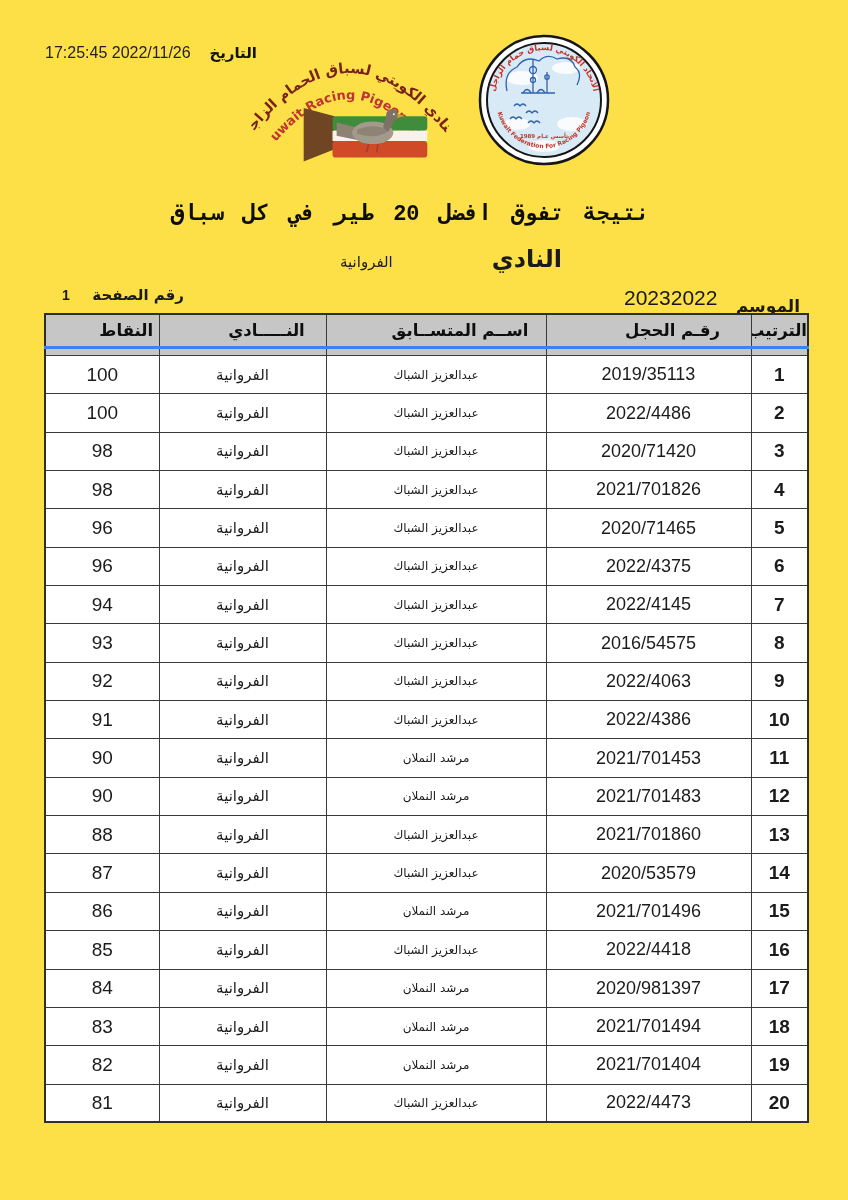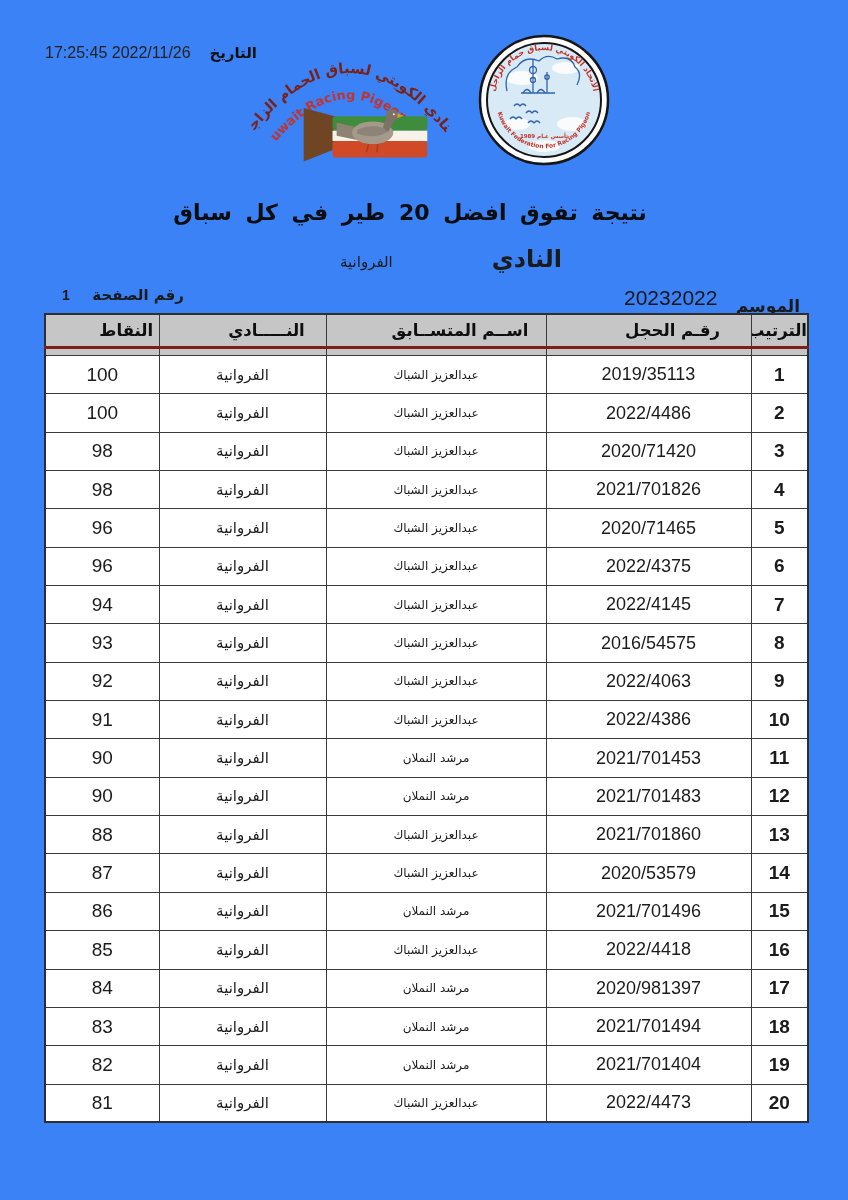--- a/index.html
+++ b/index.html
@@ -1,53 +1,53 @@
 <!DOCTYPE html>
 <html lang="ar"><head>
 <meta charset="utf-8">
 <style>
   html,body{margin:0;padding:0;background:#ffffff;}
   body{width:848px;height:1200px;overflow:hidden;position:relative;
        font-family:"DejaVu Sans","Liberation Sans",sans-serif;color:#1b1b1b;}
-  .page{position:absolute;inset:0;background:#3b82f6;}
+  .page{position:absolute;inset:0;background:#fde047;}
 
   
   .date-row{position:absolute;top:44px;left:45px;width:212px;display:flex;
             justify-content:space-between;align-items:baseline;}
   .date-value{font-family:"Liberation Sans","DejaVu Sans",sans-serif;font-size:16px;color:#222;}
   .date-label{font-size:15px;font-weight:bold;color:#111;margin-left:8px;}
 
   
   .club-logo{position:absolute;left:246px;top:42px;}
   .fed-logo{position:absolute;left:476px;top:28px;}
 
   
   .title{position:absolute;top:200px;left:0;width:820px;text-align:center;
-         font-size:22px;font-weight:bold;word-spacing:6px;color:#0d0d0d;}
+         font-size:22px;font-weight:bold;word-spacing:6px;color:#0d0d0d;font-family:Liberation Mono, monospace;}
   .club-row{position:absolute;top:245px;left:340px;width:222px;direction:rtl;
             display:flex;justify-content:space-between;align-items:baseline;}
   .club-label{font-size:24px;font-weight:bold;}
   .club-value{font-size:15px;}
 
   .season-row{position:absolute;top:279px;right:48px;width:176px;direction:rtl;
               display:flex;justify-content:space-between;align-items:center;}
   .season-label{font-size:17px;font-weight:bold;margin-top:17px;}
   .season-value{font-family:"Liberation Sans","DejaVu Sans",sans-serif;font-size:21px;color:#161616;}
   .pagenum-row{position:absolute;top:286px;left:62px;width:122px;direction:rtl;
                display:flex;justify-content:space-between;align-items:baseline;}
   .pagenum-label{font-size:15px;font-weight:bold;}
   .pagenum-value{font-size:14px;font-weight:bold;font-family:"Liberation Sans","DejaVu Sans",sans-serif;}
 
   
   table.results{position:absolute;left:44px;top:313px;width:763px;table-layout:fixed;
                 border-collapse:collapse;direction:rtl;border:2px solid #2e2e2e;}
   table.results th,table.results td{border:1px solid #3a3a3a;text-align:center;
                 vertical-align:middle;padding:0;overflow:hidden;}
   tr.head th{background:#c6c6c6;height:31px;font-size:16.5px;font-weight:bold;
-             border-bottom:3px solid #7f1d1d;color:#0e0e0e;padding-left:48px;}
+             border-bottom:3px solid #3b82f6;color:#0e0e0e;padding-left:48px;}
   tr.strip td{background:#c6c6c6;height:6px;border-top:3px solid #ffffff;}
   tbody tr.row{height:38.35px;background:#ffffff;}
   td.c-rank{font-family:"Liberation Sans","DejaVu Sans",sans-serif;font-weight:bold;font-size:19px;}
   td.c-ring{font-family:"Liberation Sans","DejaVu Sans",sans-serif;font-size:18px;direction:ltr;}
   td.c-name{font-size:12px;}
   td.c-club{font-size:15px;}
   td.c-points{font-family:"Liberation Sans","DejaVu Sans",sans-serif;font-size:19px;}
 </style>
 </head>
 <body>

